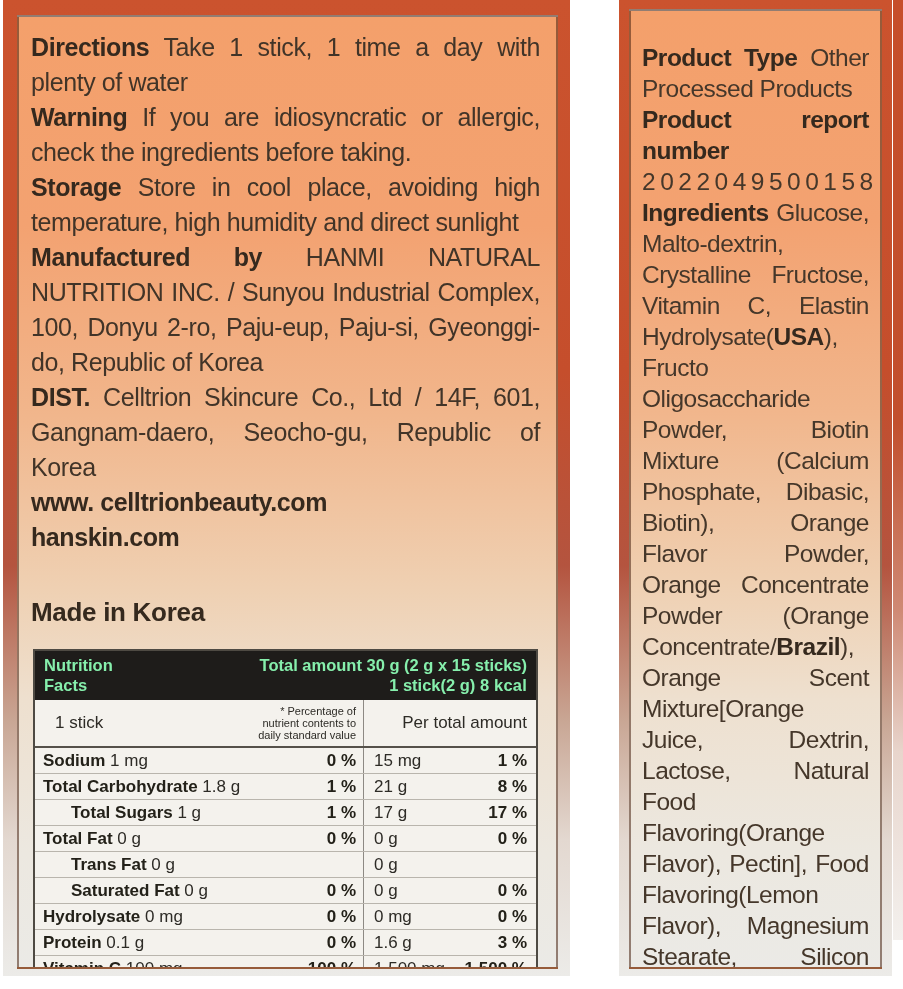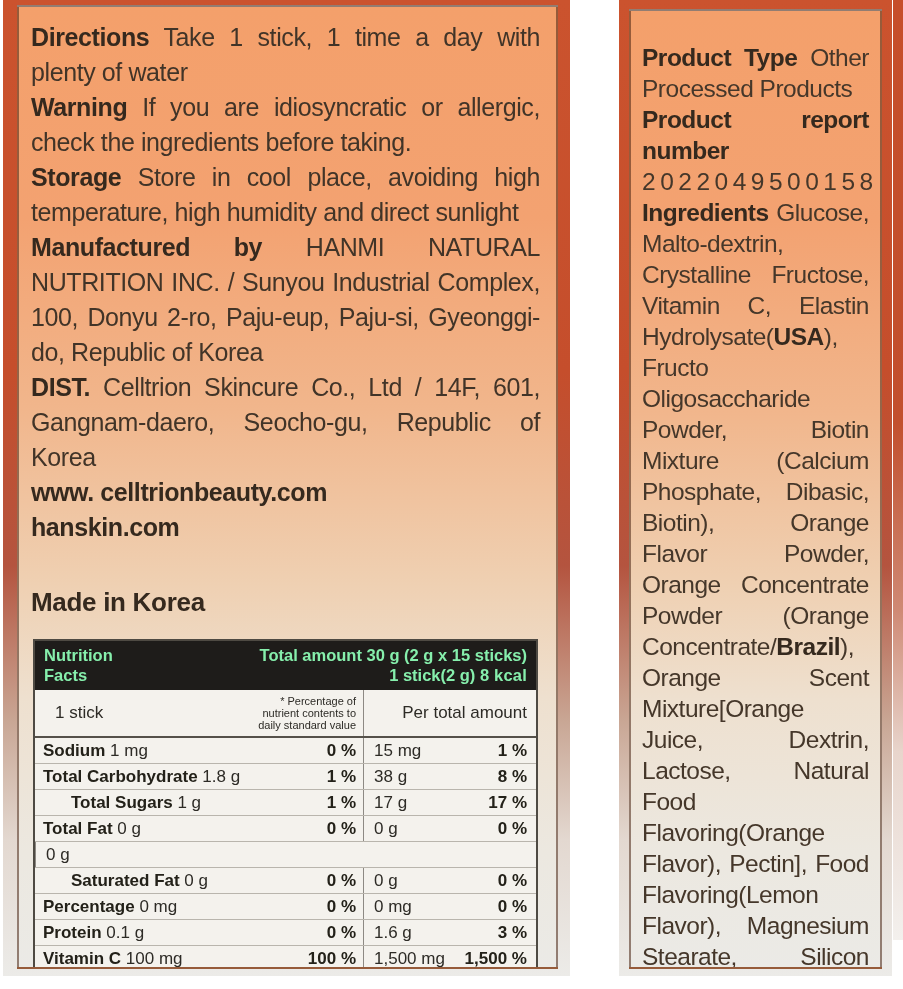--- a/index.html
+++ b/index.html
@@ -4,21 +4,21 @@
 <style>
   html,body{margin:0;padding:0;background:#ffffff;}
   .canvas{
     position:relative;width:903px;height:989px;background:#ffffff;overflow:hidden;
     font-family:"Liberation Sans","DejaVu Sans",sans-serif;color:#413428;
   }
   
   .panel{
     position:absolute;top:0;box-sizing:border-box;
     background:linear-gradient(180deg,#cb532e 0%,#c54e2c 38%,#b4543f 58%,#c9a795 74%,#e3d8d0 86%,#ecebe8 100%);
-    padding:5px 12px 7px 14px;
+    padding:15px 12px 7px 14px;
   }
   .left-panel{left:3px;width:567px;height:976px;}
   .right-panel{left:619px;width:273px;height:976px;padding:9px 10px 7px 10px;}
   .panel-inner{
     box-sizing:border-box;height:100%;
     border:2px solid rgba(73,35,18,0.55);
     background:linear-gradient(180deg,#f4a06b 0%,#f3a271 22%,#f1b68c 42%,#efd0b2 60%,#eee0cf 72%,#ece8e0 88%,#ebeae6 100%);
     overflow:hidden;
   }
   .left-inner{padding:13px 16px 8px 12px;}
@@ -120,21 +120,21 @@
                 <span class="nf-tamt">15 mg</span>
                 <span class="nf-tpct">1 %</span>
               </div>
             </div>
             <div class="nf-split nf-row">
               <div class="nf-cell-l">
                 <span class="nf-label"><b>Total Carbohydrate</b> 1.8 g</span>
                 <span class="nf-pct">1 %</span>
               </div>
               <div class="nf-cell-r">
-                <span class="nf-tamt">38 g</span>
+                <span class="nf-tamt">21 g</span>
                 <span class="nf-tpct">8 %</span>
               </div>
             </div>
             <div class="nf-split nf-row nf-ind">
               <div class="nf-cell-l">
                 <span class="nf-label"><b>Total Sugars</b> 1 g</span>
                 <span class="nf-pct">1 %</span>
               </div>
               <div class="nf-cell-r">
                 <span class="nf-tamt">17 g</span>
@@ -145,38 +145,42 @@
               <div class="nf-cell-l">
                 <span class="nf-label"><b>Total Fat</b> 0 g</span>
                 <span class="nf-pct">0 %</span>
               </div>
               <div class="nf-cell-r">
                 <span class="nf-tamt">0 g</span>
                 <span class="nf-tpct">0 %</span>
               </div>
             </div>
             <div class="nf-split nf-row nf-ind">
+              <div class="nf-cell-l">
+                <span class="nf-label"><b>Trans Fat</b> 0 g</span>
+                <span class="nf-pct"></span>
+              </div>
               <div class="nf-cell-r">
                 <span class="nf-tamt">0 g</span>
                 <span class="nf-tpct"></span>
               </div>
             </div>
             <div class="nf-split nf-row nf-ind">
               <div class="nf-cell-l">
                 <span class="nf-label"><b>Saturated Fat</b> 0 g</span>
                 <span class="nf-pct">0 %</span>
               </div>
               <div class="nf-cell-r">
                 <span class="nf-tamt">0 g</span>
                 <span class="nf-tpct">0 %</span>
               </div>
             </div>
             <div class="nf-split nf-row">
               <div class="nf-cell-l">
-                <span class="nf-label"><b>Percentage</b> 0 mg</span>
+                <span class="nf-label"><b>Hydrolysate</b> 0 mg</span>
                 <span class="nf-pct">0 %</span>
               </div>
               <div class="nf-cell-r">
                 <span class="nf-tamt">0 mg</span>
                 <span class="nf-tpct">0 %</span>
               </div>
             </div>
             <div class="nf-split nf-row">
               <div class="nf-cell-l">
                 <span class="nf-label"><b>Protein</b> 0.1 g</span>

